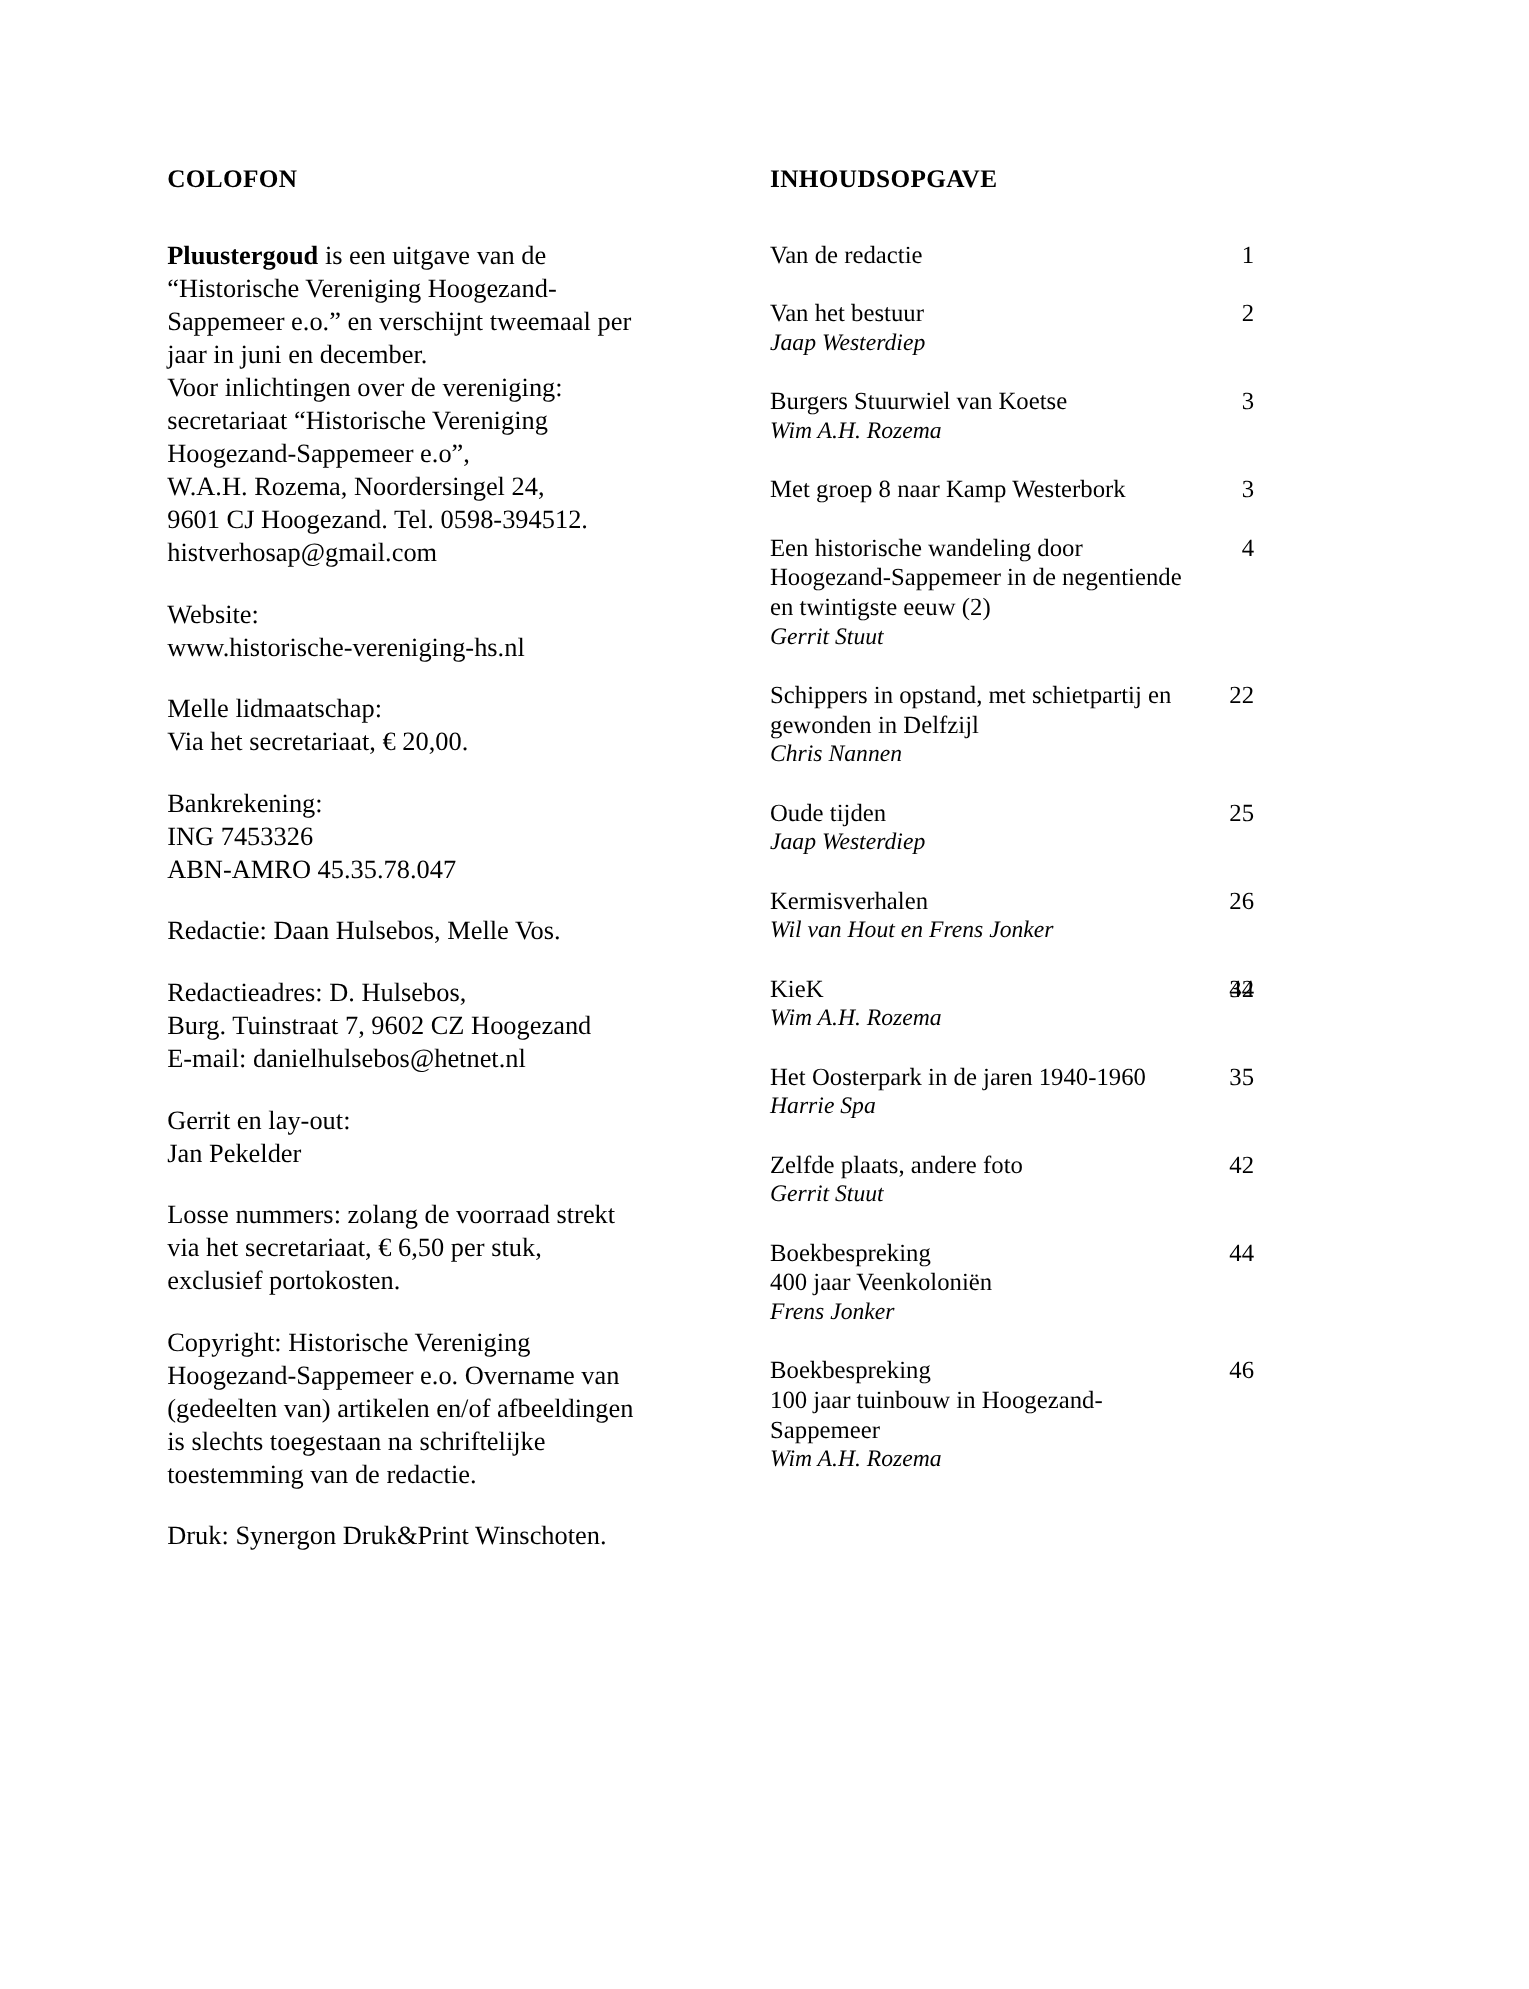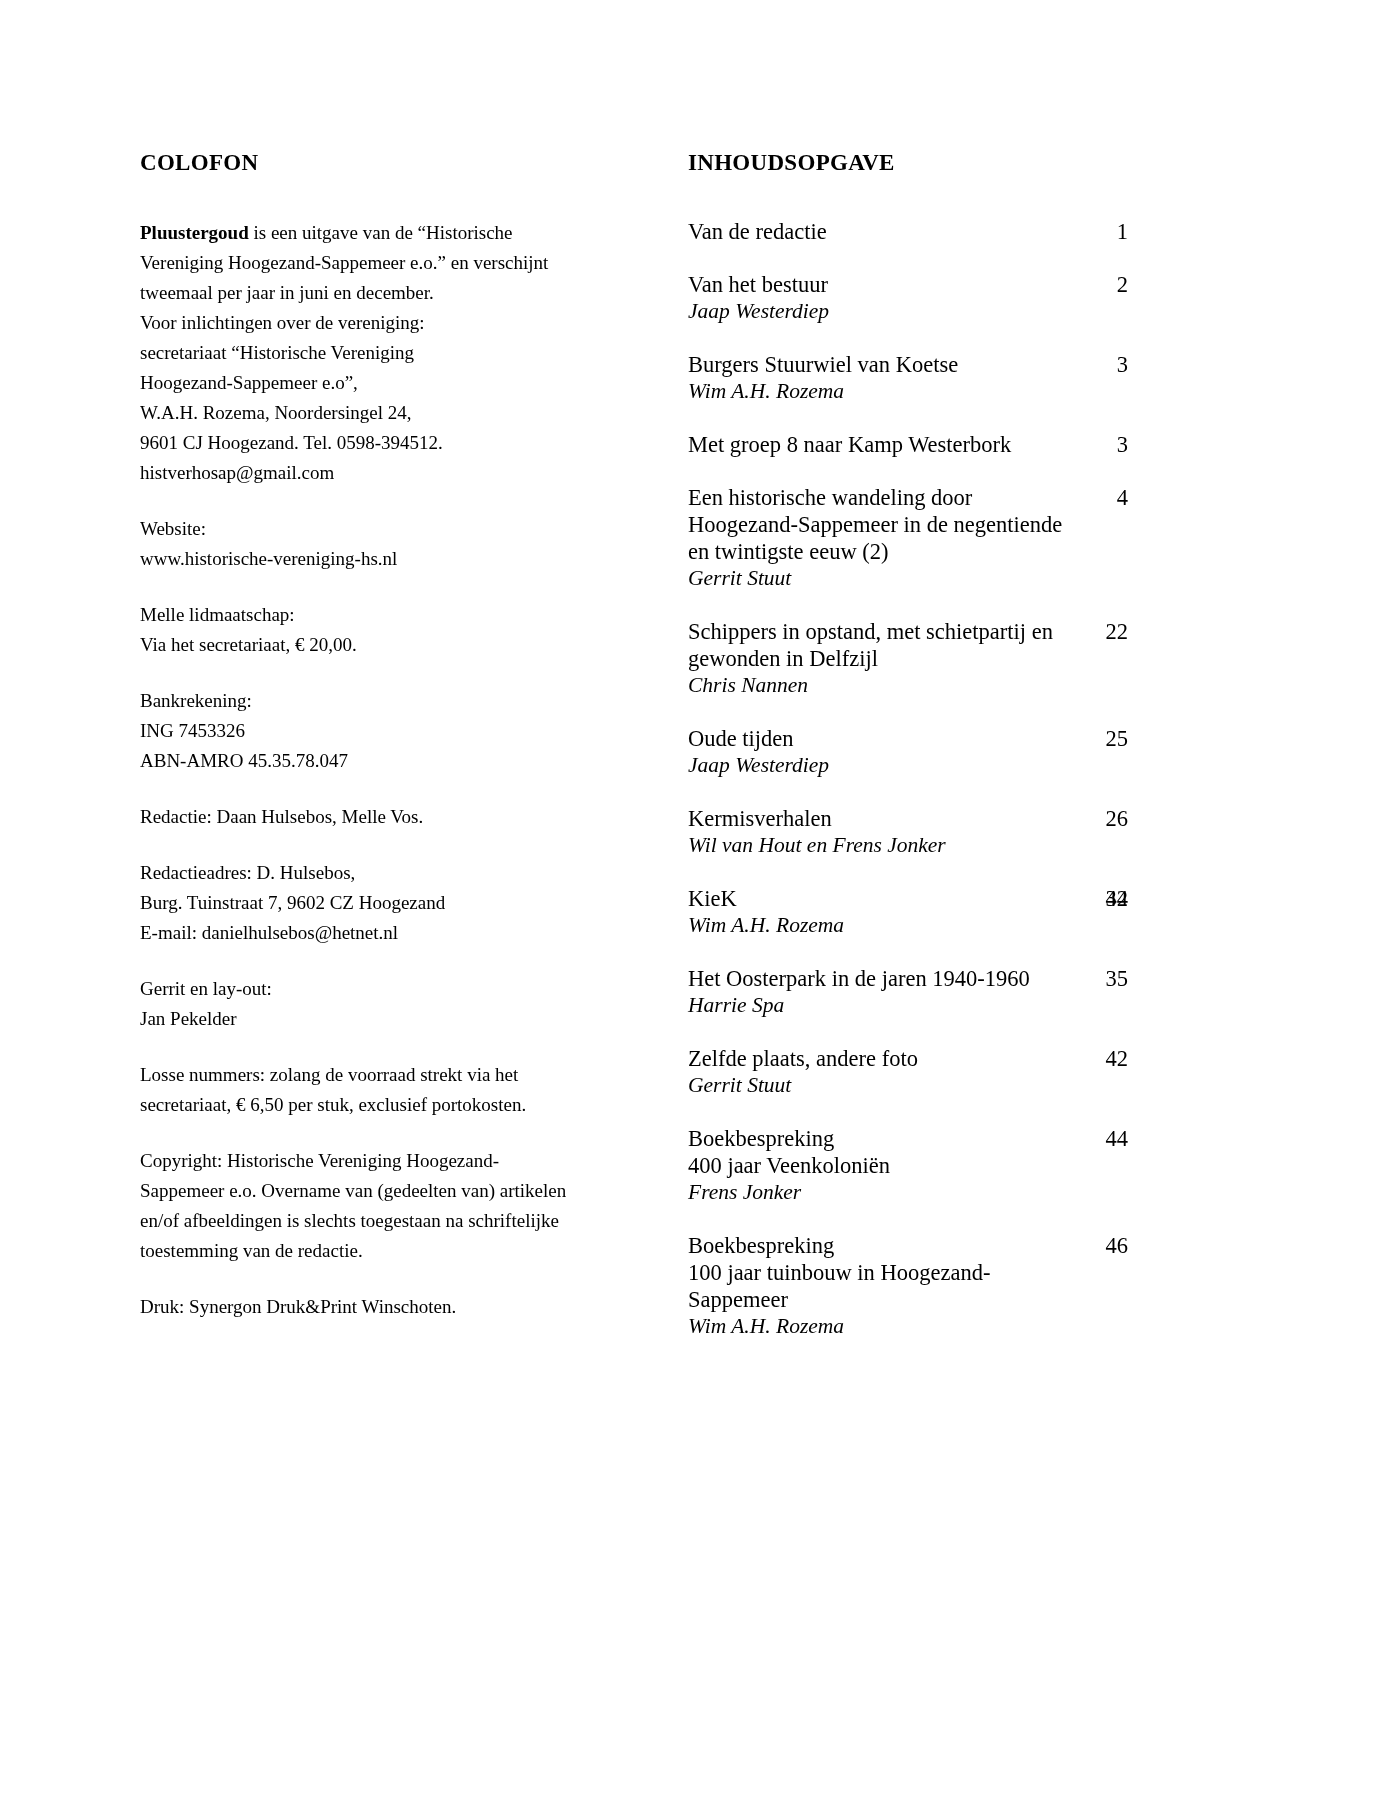--- a/index.html
+++ b/index.html
@@ -12,42 +12,42 @@
     width: 1390px;
     height: 1808px;
     background: #ffffff;
     font-family: "Liberation Serif", serif;
     color: #000000;
     box-sizing: border-box;
   }
   .columns {
     position: absolute;
     top: 150px;
-    left: 4px;
+    left: 16px;
     right: 0;
     display: flex;
     flex-direction: row;
     align-items: flex-start;
   }
   .col-left {
     width: 430px;
     margin-left: 136px;
   }
   .col-right {
     width: 440px;
     margin-left: 118px;
   }
   .section-heading {
     font-weight: bold;
     font-size: 23px;
     letter-spacing: 0.3px;
     margin: 0 0 42px 0;
   }
   .block {
-    font-size: 19px;
+    font-size: 24px;
     line-height: 30px;
     margin-bottom: 26px;
   }
   .block b {
     font-weight: bold;
   }
   .block .lbl {
     font-weight: normal;
   }
   .toc {

